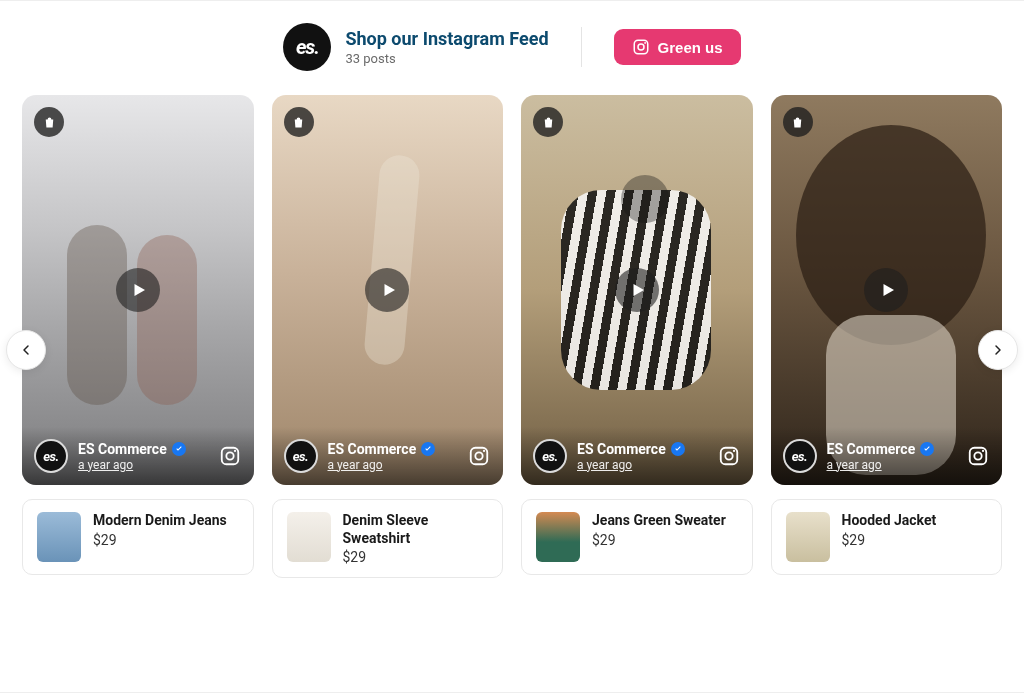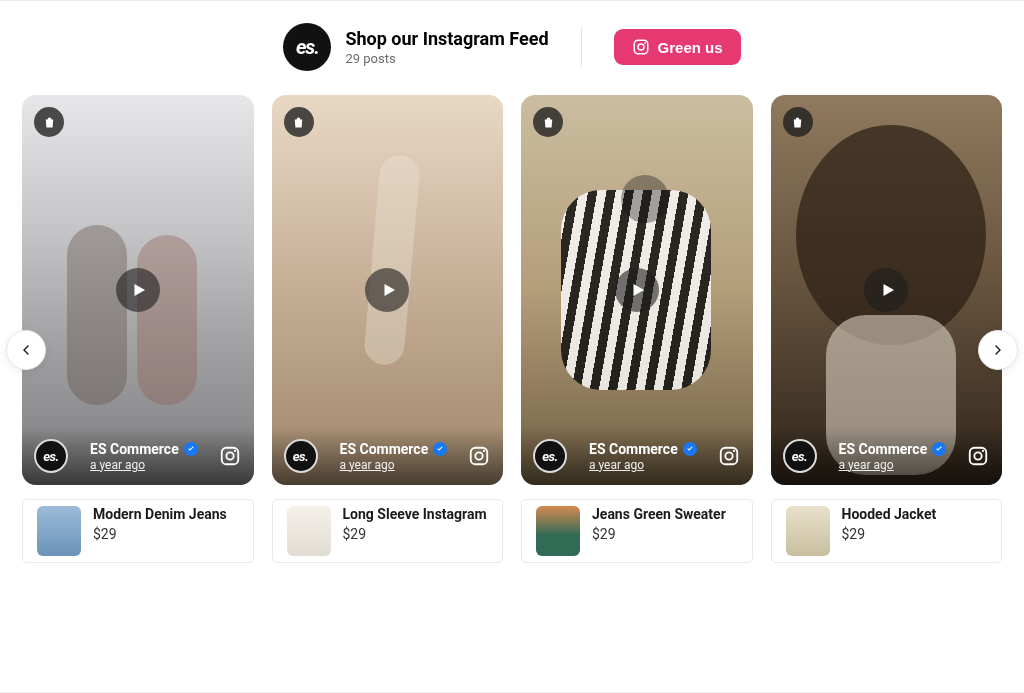--- a/index.html
+++ b/index.html
@@ -1,20 +1,20 @@
 <!DOCTYPE html>
 <html><head>
 <meta charset="utf-8">
 <style>
 * { box-sizing: border-box; margin: 0; padding: 0; }
 body { font-family: -apple-system, BlinkMacSystemFont, "Segoe UI", Roboto, Helvetica, Arial, sans-serif; background: #fff; width: 1024px; height: 693px; overflow: hidden; border-top: 1px solid #eee; border-bottom: 1px solid #eee; position: relative; }
 
 .header { display: flex; align-items: center; justify-content: center; gap: 14px; padding: 22px 0 24px; }
 .brand-logo { width: 48px; height: 48px; border-radius: 50%; background: #111; display: flex; align-items: center; justify-content: center; color: #fff; font-weight: 700; font-size: 20px; font-style: italic; letter-spacing: -1px; }
-.header-text .title { font-size: 18px; font-weight: 700; color: #000000; }
+.header-text .title { font-size: 18px; font-weight: 700; color: #0c4a6e; }
 .header-text .sub { font-size: 13px; color: #6b6b6b; margin-top: 2px; }
 .vline { width: 1px; height: 40px; background: #e4e4e4; margin: 0 18px; }
 .follow-btn { display: flex; align-items: center; gap: 8px; background: #e63971; color: #fff; border: none; border-radius: 9px; padding: 9px 18px; font-size: 15px; font-weight: 600; cursor: pointer; }
 .follow-btn svg { width: 18px; height: 18px; }
 
 .carousel { position: relative; padding: 0 22px; }
 .nav-arrow { position: absolute; top: 235px; width: 40px; height: 40px; border-radius: 50%; background: #fff; border: 1px solid #e6e6e6; box-shadow: 0 2px 8px rgba(0,0,0,.08); display: flex; align-items: center; justify-content: center; cursor: pointer; z-index: 5; }
 .nav-arrow.prev { left: 6px; }
 .nav-arrow.next { right: 6px; }
 .nav-arrow svg { width: 16px; height: 16px; stroke: #222; }
@@ -29,57 +29,57 @@
 .media.bg3 { background: linear-gradient(180deg,#8f7a5f 0%,#6a5640 45%,#2e241a 100%); }
 
 .shop-badge { position: absolute; top: 12px; left: 12px; width: 30px; height: 30px; border-radius: 50%; background: rgba(30,30,30,.78); display: flex; align-items: center; justify-content: center; }
 .shop-badge svg { width: 15px; height: 15px; fill: #fff; }
 
 .play { position: absolute; top: 50%; left: 50%; transform: translate(-50%,-50%); width: 44px; height: 44px; border-radius: 50%; background: rgba(30,30,30,.6); display: flex; align-items: center; justify-content: center; }
 .play svg { width: 18px; height: 18px; fill: #fff; margin-left: 3px; }
 
 .media-footer { position: absolute; left: 0; right: 0; bottom: 0; display: flex; align-items: center; padding: 12px; background: linear-gradient(180deg, rgba(0,0,0,0) 0%, rgba(0,0,0,.55) 100%); }
 .avatar-sm { width: 34px; height: 34px; border-radius: 50%; background: #111; display: flex; align-items: center; justify-content: center; color: #fff; font-weight: 700; font-size: 13px; font-style: italic; letter-spacing: -0.5px; border: 2px solid rgba(255,255,255,.85); flex-shrink: 0; }
-.meta { margin-left: 22px; color: #fff; flex: 1; min-width: 0; }
+.meta { margin-left: 10px; color: #fff; flex: 1; min-width: 0; }
 .meta .name { font-size: 14px; font-weight: 700; display: flex; align-items: center; gap: 5px; }
 .verified { width: 14px; height: 14px; background: #1877f2; border-radius: 50%; display: inline-flex; align-items: center; justify-content: center; flex-shrink: 0; }
 .verified svg { width: 8px; height: 8px; fill: #fff; }
 .meta .time { font-size: 12px; opacity: .9; margin-top: 1px; text-decoration: underline; }
 .ig-logo { width: 24px; height: 24px; display: flex; align-items: center; justify-content: center; }
 .ig-logo svg { width: 22px; height: 22px; stroke: #fff; }
 
 
 .hint { position: absolute; border-radius: 50%; opacity: .35; }
 .bg0 .h1 { width: 60px; height: 180px; background: #5a4a3e; left: 45px; top: 130px; border-radius: 30px; }
 .bg0 .h2 { width: 60px; height: 170px; background: #8a5a4a; left: 115px; top: 140px; border-radius: 30px; }
 .bg1 .h1 { width: 40px; height: 210px; background: #efe8db; left: 100px; top: 60px; border-radius: 20px; transform: rotate(5deg); }
 .bg2 .h1 { width: 150px; height: 200px; background: repeating-linear-gradient(100deg,#f8f8f8 0 9px,#111 9px 18px); left: 40px; top: 95px; border-radius: 40px; opacity: .85; }
 .bg2 .h2 { width: 48px; height: 48px; background: #111; left: 100px; top: 80px; }
 .bg3 .h1 { width: 190px; height: 220px; background: #2a1d12; left: 25px; top: 30px; border-radius: 50%; opacity: .7; }
 .bg3 .h2 { width: 130px; height: 160px; background: #e9e0d2; left: 55px; top: 220px; border-radius: 40px; opacity: .55; }
 
-.product { display: flex; align-items: flex-start; gap: 12px; margin-top: 14px; border: 1px solid #e8e8e8; border-radius: 5px; padding: 6px 14px; cursor: pointer; }
+.product { display: flex; align-items: flex-start; gap: 12px; margin-top: 14px; border: 1px solid #e8e8e8; border-radius: 10px; padding: 12px 14px; cursor: pointer; }
 .thumb { width: 44px; height: 50px; border-radius: 6px; flex-shrink: 0; }
 .thumb.t0 { background: linear-gradient(180deg,#9bbbd8 0%,#6a93b8 100%); }
 .thumb.t1 { background: linear-gradient(180deg,#f4f0ea 0%,#e2ddd3 100%); }
 .thumb.t2 { background: linear-gradient(180deg,#d48a52 0%,#2f6b55 60%); }
 .thumb.t3 { background: linear-gradient(180deg,#e8e0cb 0%,#c9bf9f 100%); }
 .pinfo .pname { font-size: 14px; font-weight: 700; color: #1a1a1a; line-height: 1.25; }
 .pinfo .pprice { font-size: 14px; color: #333; margin-top: 2px; }
 </style>
 </head>
 <body>
 
 <div class="header">
   <div class="brand-logo">
       <span>es.</span>
     </div>
   <div class="header-text">
     <div class="title">Shop our Instagram Feed</div>
-    <div class="sub">29 posts</div>
+    <div class="sub">33 posts</div>
   </div>
   <div class="vline"></div>
   <button class="follow-btn">
     <svg viewBox="0 0 24 24" fill="none" stroke="currentColor" stroke-width="2">
         <rect x="3" y="3" width="18" height="18" rx="5"></rect>
         <circle cx="12" cy="12" r="4"></circle>
         <circle cx="17.5" cy="6.5" r="1.2" fill="currentColor" stroke="none"></circle>
       </svg>
     <span>Green us</span>
   </button>
@@ -179,21 +179,21 @@
                 <rect x="3" y="3" width="18" height="18" rx="5"></rect>
                 <circle cx="12" cy="12" r="4"></circle>
                 <circle cx="17.5" cy="6.5" r="1.2" fill="#fff" stroke="none"></circle>
               </svg>
             </div>
         </div>
       </div>
       <div class="product">
         <div class="thumb t1"></div>
         <div class="pinfo">
-          <div class="pname">Long Sleeve Instagram</div>
+          <div class="pname">Denim Sleeve Sweatshirt</div>
           <div class="pprice">$29</div>
         </div>
       </div>
     </div>
 
     <div class="card">
       <div class="media bg2">
         <div class="hint h1"></div>
         <div class="hint h2"></div>
         <div class="shop-badge">

